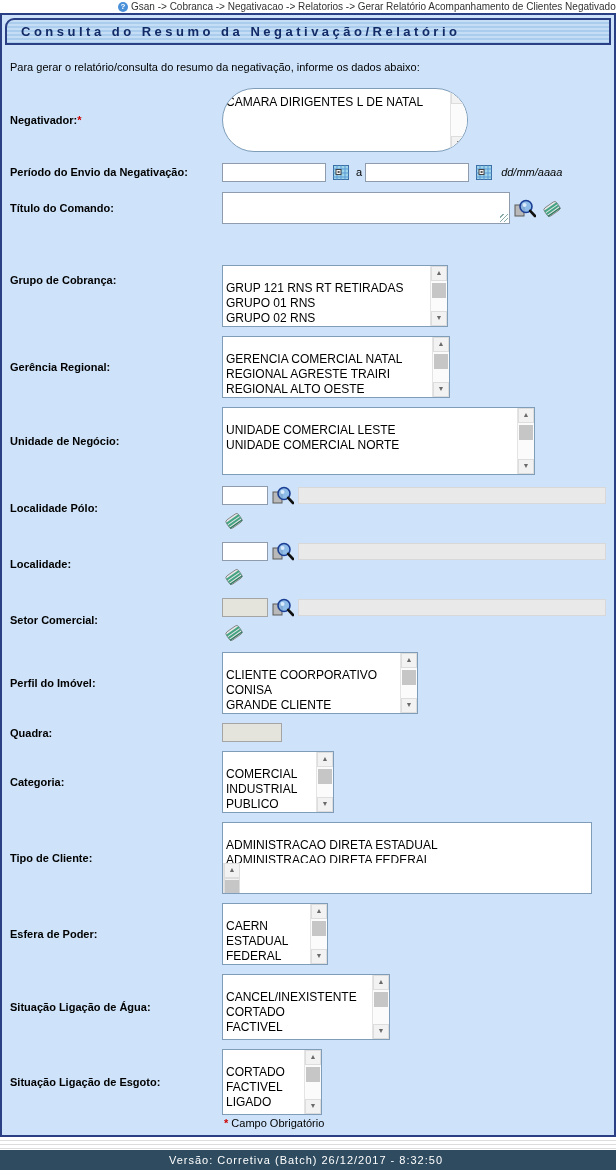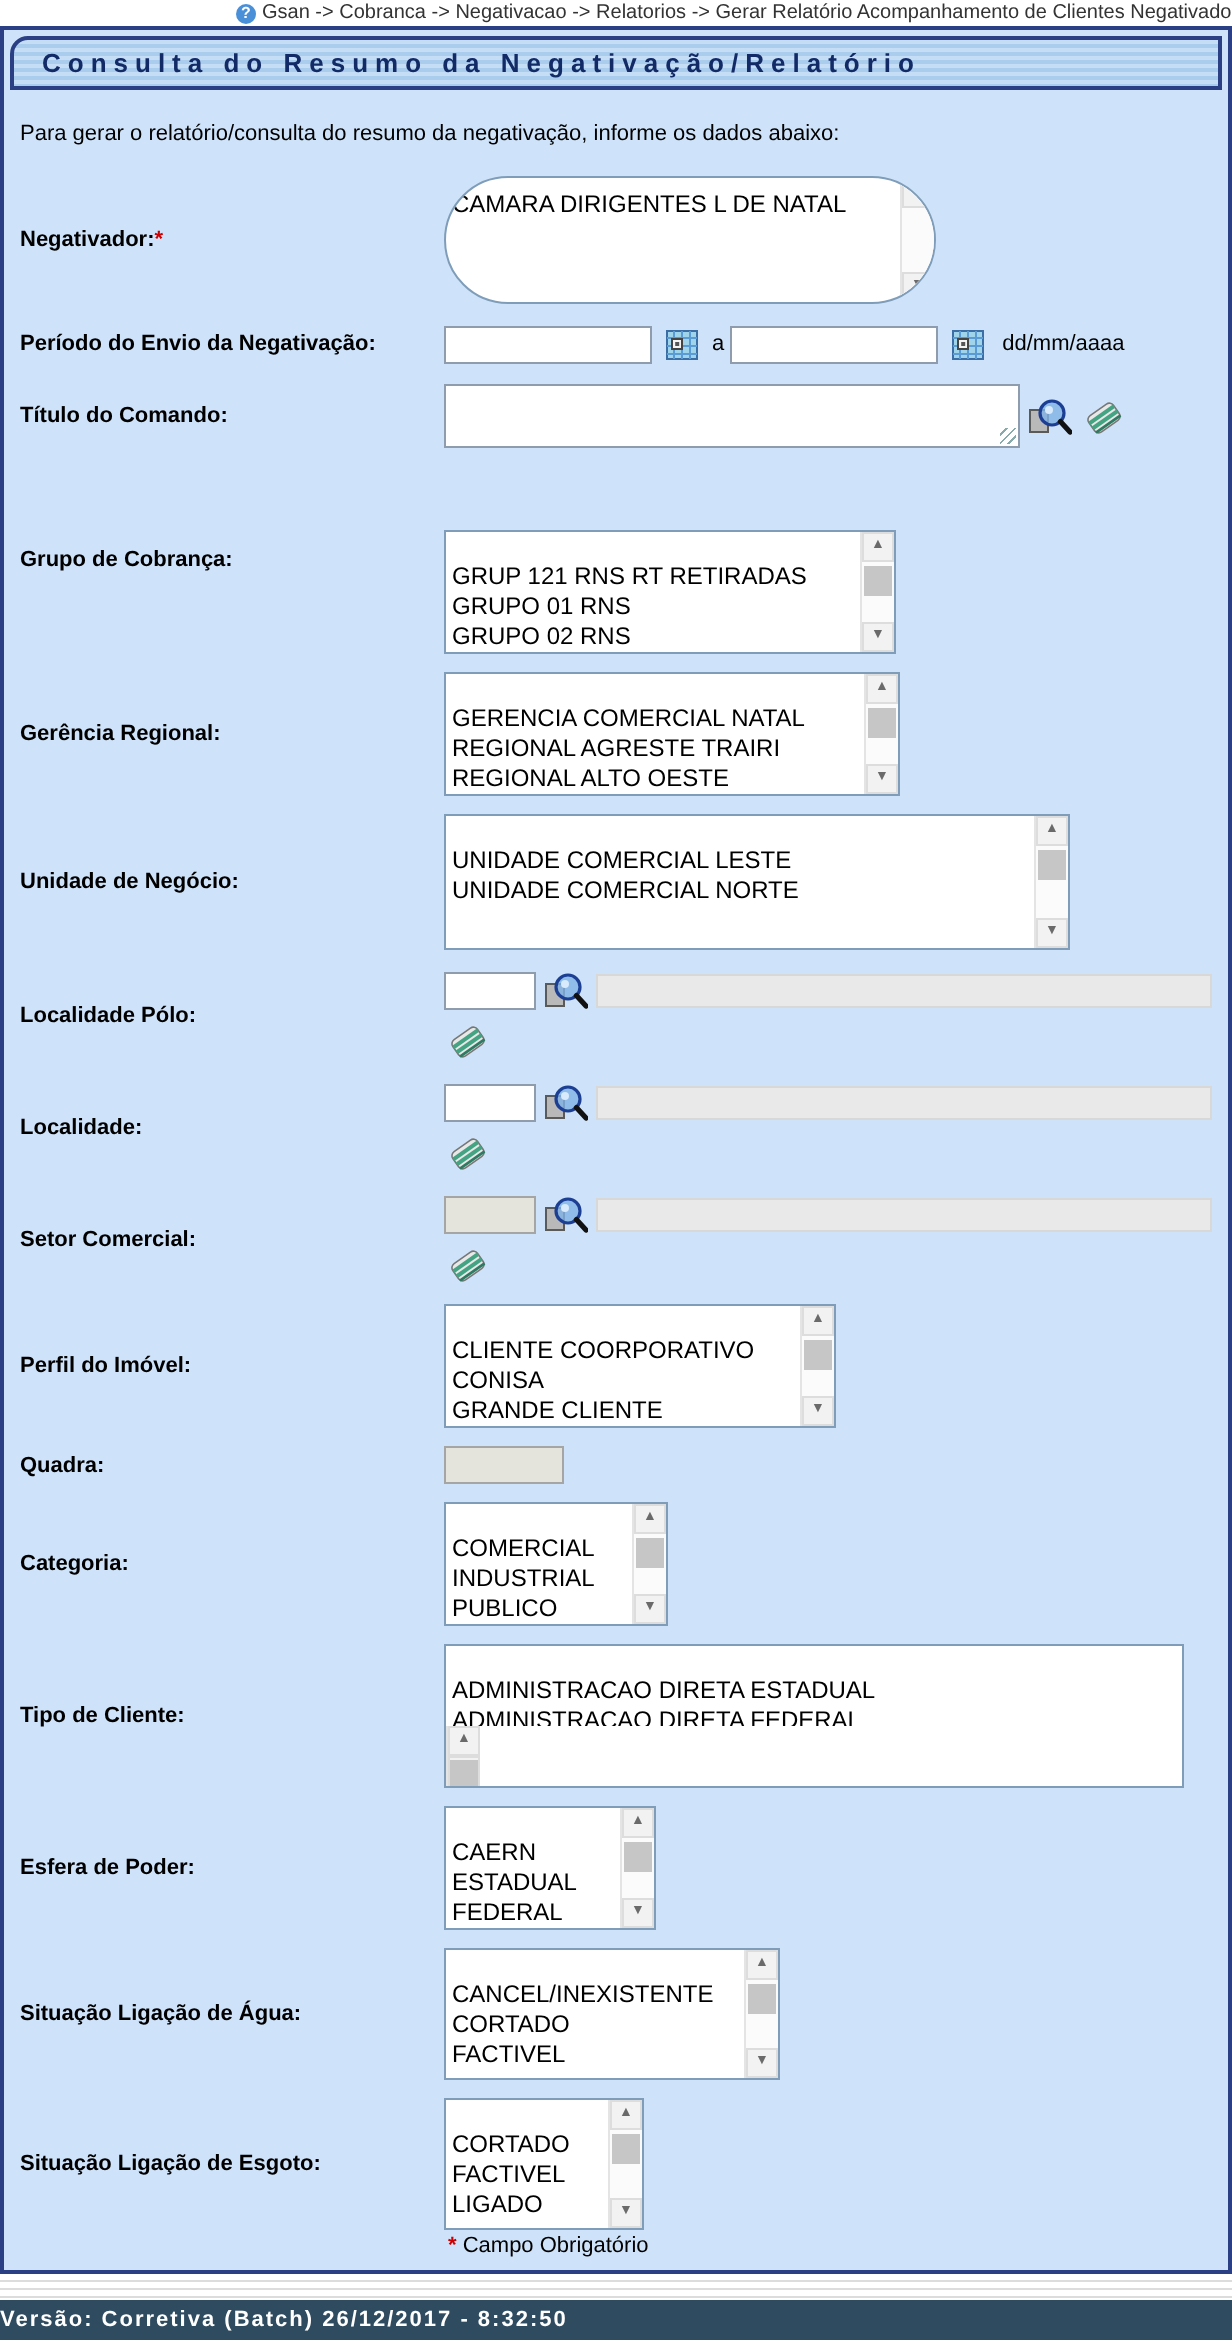--- a/index.html
+++ b/index.html
@@ -58,21 +58,21 @@
   .sel-agua{width:168px; height:66px;}
   .sel-esgoto{width:100px; height:66px;}
 
   input.txt{height:19px; border:1px solid #8e9cad; background:#fff; font-size:12px;
     font-family:"Liberation Sans",sans-serif; padding:0 2px;}
   .w-date{width:104px;} .w-code{width:46px;} .w-quadra{width:60px;}
   input.disab{background:#e4e4dc; border:1px solid #a5a5a5; color:#555;}
   .ro-field{height:17px; background:var(--disabled-bg); border:1px solid #d8d8d8;
     flex:1; margin-right:2px;}
   .sep-a, .hint{font-size:11px; color:#000;}
-  .hint{margin-left:2px;}
+  .hint{margin-left:2px;font-style:italic;}
 
   .ta-wrap{position:relative; width:288px; height:32px;}
   textarea.ta{width:288px; height:32px; resize:none; border:1px solid #8e9cad;
     font-family:"Liberation Sans",sans-serif; font-size:12px; padding:1px 2px;}
   .ta-wrap::after{content:""; position:absolute; right:2px; bottom:2px; width:8px; height:8px;
     background:repeating-linear-gradient(135deg,transparent 0 2px,#8aa 2px 3px); pointer-events:none;}
 
   .icon-btn{display:inline-flex; align-items:center; justify-content:center;
     width:24px; height:22px; cursor:pointer; flex:0 0 auto;}
   .eraser-row{margin-top:1px;}
@@ -81,22 +81,22 @@
   .actions{display:flex; align-items:center; margin:38px 4px 0 2px;}
   .btn{background:var(--button-bg); color:var(--button-text); font-size:12px;
     font-family:"Liberation Sans",sans-serif; border:1px solid #29355e; height:21px;
     padding:0 10px; margin-right:8px; cursor:pointer;
     box-shadow:inset 1px 1px 0 #e6f0fb, inset -1px -1px 0 #6d8cb4;}
   .btn-right{margin-left:auto; margin-right:0;}
 
   .gap-strip{height:13px;
     background:repeating-linear-gradient(180deg,#ffffff 0 3px,#dcdcdc 3px 4px);}
   .footer{height:20px; background:var(--footer-bg); color:var(--footer-text);
-    font-size:11px; font-weight:bold; letter-spacing:1px; display:flex; align-items:center;
-    justify-content:flex-start; padding-right:4px; white-space:nowrap;}
+    font-size:11px; font-weight:normal; letter-spacing:1px; display:flex; align-items:center;
+    justify-content:center; padding-right:4px; white-space:nowrap;}
 </style>
 </head>
 <body>
 
 <svg width="0" height="0" style="position:absolute">
   <defs>
     <g id="svg-search">
       <rect x="1" y="6" width="9" height="11" fill="#b9b9b9" stroke="#5a5a5a" stroke-width="1"></rect>
       <circle cx="12" cy="7.5" r="6" fill="#7fb2e5" fill-opacity="0.8" stroke="#1c3f94" stroke-width="1.6"></circle>
       <circle cx="10.5" cy="6" r="2" fill="#d8eafc" stroke="none"></circle>

